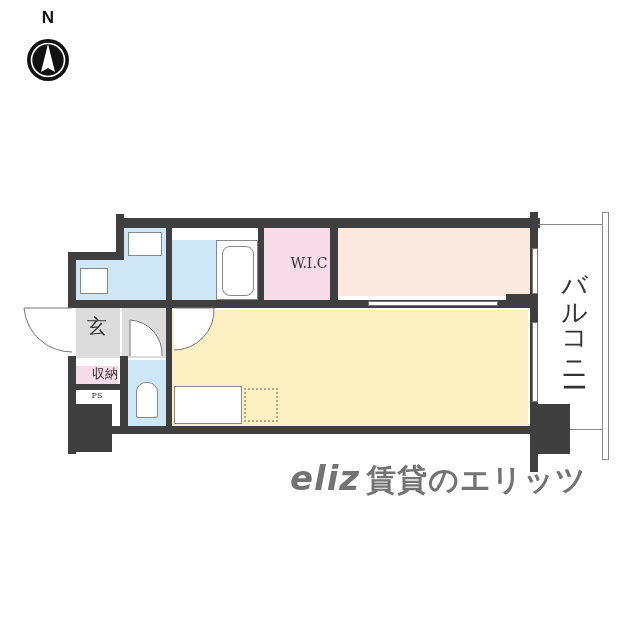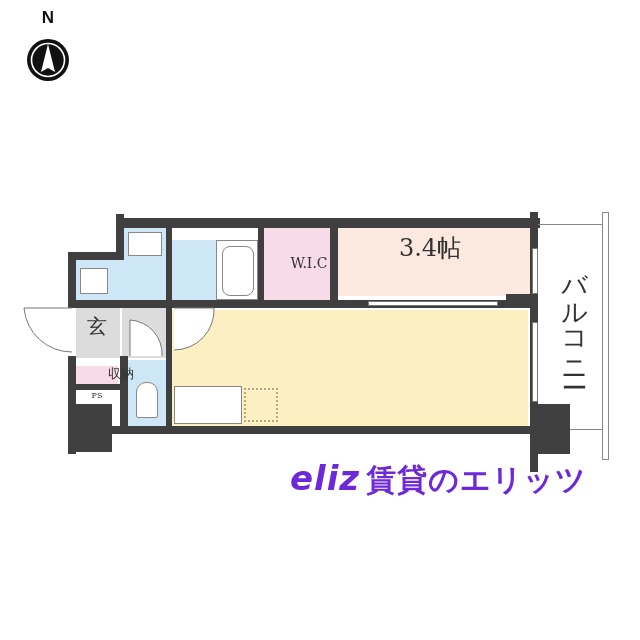--- a/index.html
+++ b/index.html
@@ -2,21 +2,21 @@
 <html><head>
 <meta charset="utf-8">
 <style>
   html,body{margin:0;padding:0;background:#fff;}
   body{width:640px;height:640px;position:relative;overflow:hidden;font-family:"DejaVu Serif",serif;}
   .abs{position:absolute;}
   .wall{position:absolute;background:#3f3f3f;}
   .north{left:22px;top:8px;width:52px;height:80px;}
   .north-label{position:absolute;left:0;top:0;width:52px;text-align:center;font-family:"Liberation Sans",sans-serif;font-weight:bold;font-size:17px;color:#111;}
   .room-label{position:absolute;text-align:center;color:#333;line-height:1.05;}
-  .watermark{position:absolute;left:290px;top:458px;font-family:"DejaVu Sans",sans-serif;font-weight:bold;font-size:30px;color:#6d28d9;letter-spacing:1px;white-space:nowrap;}
+  .watermark{position:absolute;left:290px;top:458px;font-family:"DejaVu Sans",sans-serif;font-weight:bold;font-size:30px;color:#737373;letter-spacing:1px;white-space:nowrap;}
   .wm-logo{font-style:italic;font-size:34px;margin-right:6px;}
 </style>
 </head>
 <body>
 
 <div class="abs north">
   <div class="north-label">N</div>
   <svg class="abs" style="left:4px;top:30px;" width="44" height="44" viewBox="0 0 44 44">
     <circle cx="22" cy="22" r="21" fill="#111"></circle>
     <circle cx="22" cy="22" r="16.5" fill="none" stroke="#fff" stroke-width="1.6"></circle>
@@ -78,25 +78,24 @@
   </svg>
   <svg class="abs" style="left:128px;top:318px;" width="36" height="40">
     <path d="M2,38 L2,2 A34,34 0 0 1 34,38" fill="#fff" stroke="#777" stroke-width="1"></path>
   </svg>
 
   <div class="abs" style="left:128px;top:232px;width:34px;height:24px;background:#fff;border:1px solid #888;box-sizing:border-box;"></div>
   <div class="abs" style="left:80px;top:268px;width:28px;height:26px;background:#fff;border:1px solid #888;box-sizing:border-box;"></div>
   <div class="abs" style="left:136px;top:382px;width:22px;height:36px;background:#fff;border:1px solid #888;border-radius:10px 10px 2px 2px;box-sizing:border-box;"></div>
 
   <div class="room-label" style="left:380px;top:236px;width:100px;font-size:24px;">
-    <div>3.4帖</div>
   </div>
   <div class="room-label" style="left:305px;top:342px;width:100px;font-size:24px;">
   </div>
   <div class="room-label" style="left:278px;top:256px;width:62px;font-size:14px;">W.I.C</div>
   <div class="room-label" style="left:76px;top:316px;width:42px;font-size:20px;">玄</div>
-  <div class="room-label" style="left:76px;top:367px;width:58px;font-size:13px;text-align:right;">収納</div>
+  <div class="room-label" style="left:76px;top:367px;width:58px;font-size:13px;">収納</div>
   <div class="room-label" style="left:76px;top:392px;width:42px;font-size:8px;">PS</div>
 
   <div class="watermark">
     <span class="wm-logo">eliz</span><span>賃貸のエリッツ</span>
   </div>
 </div>
 
 </body></html>

